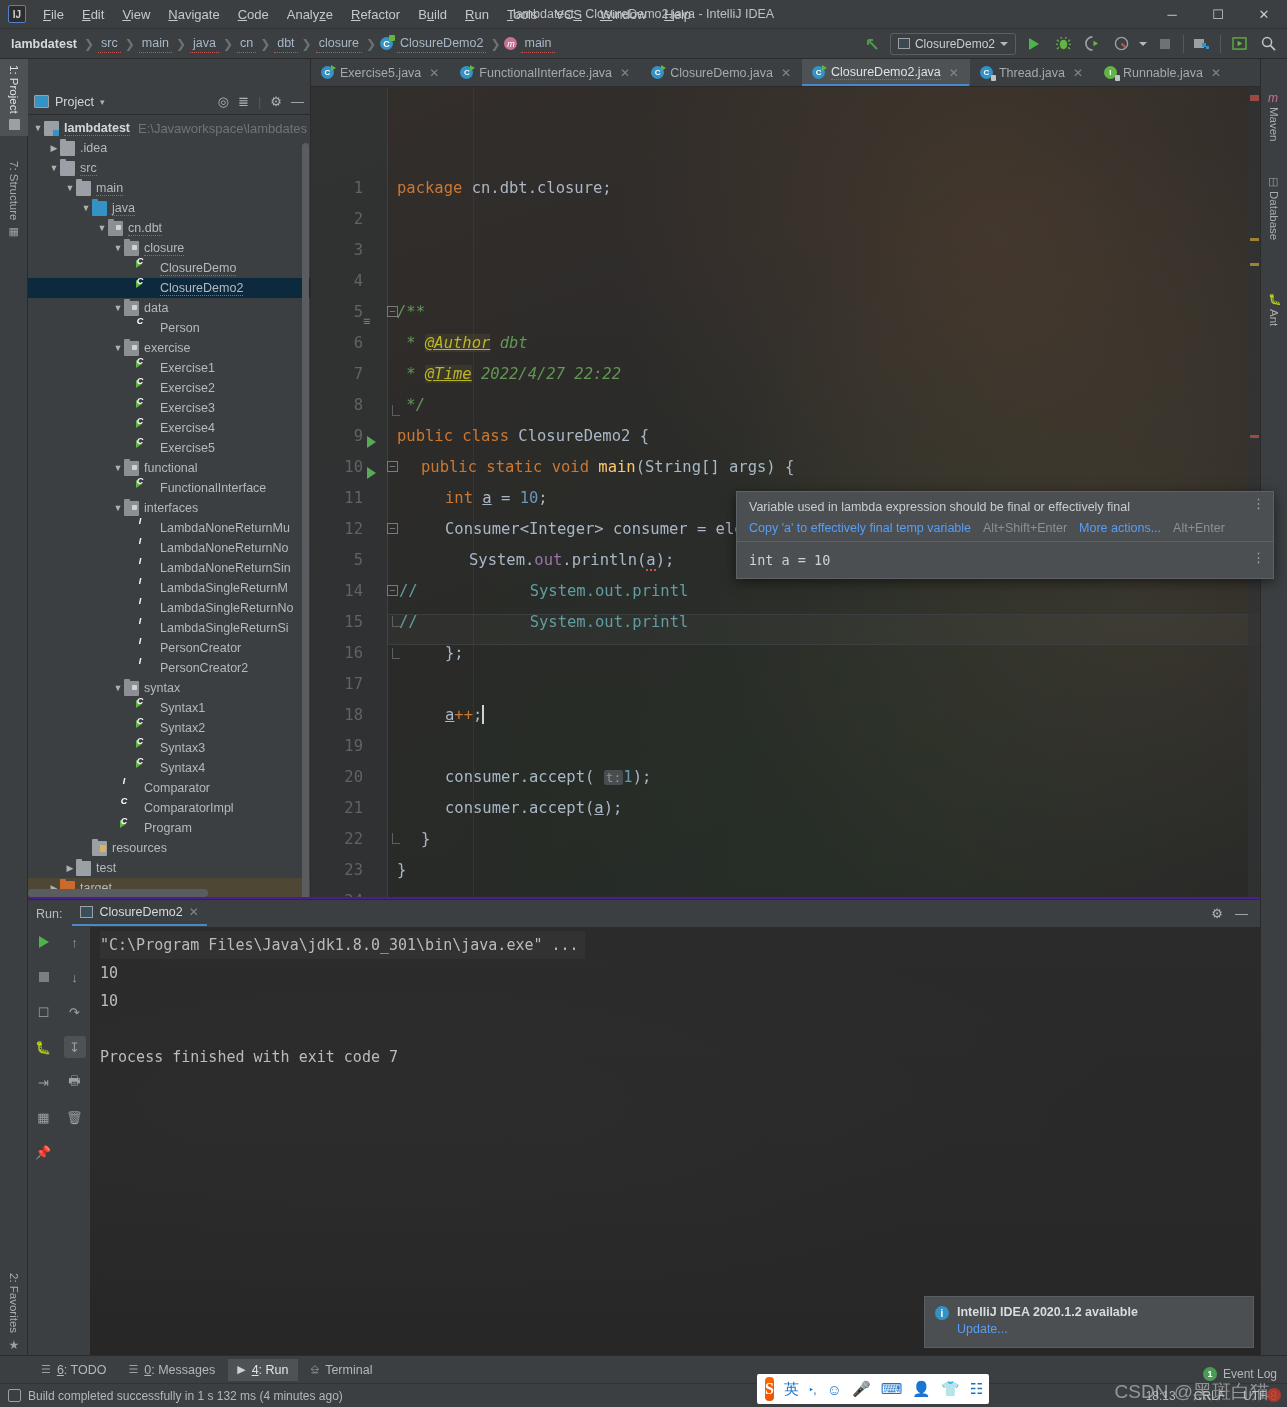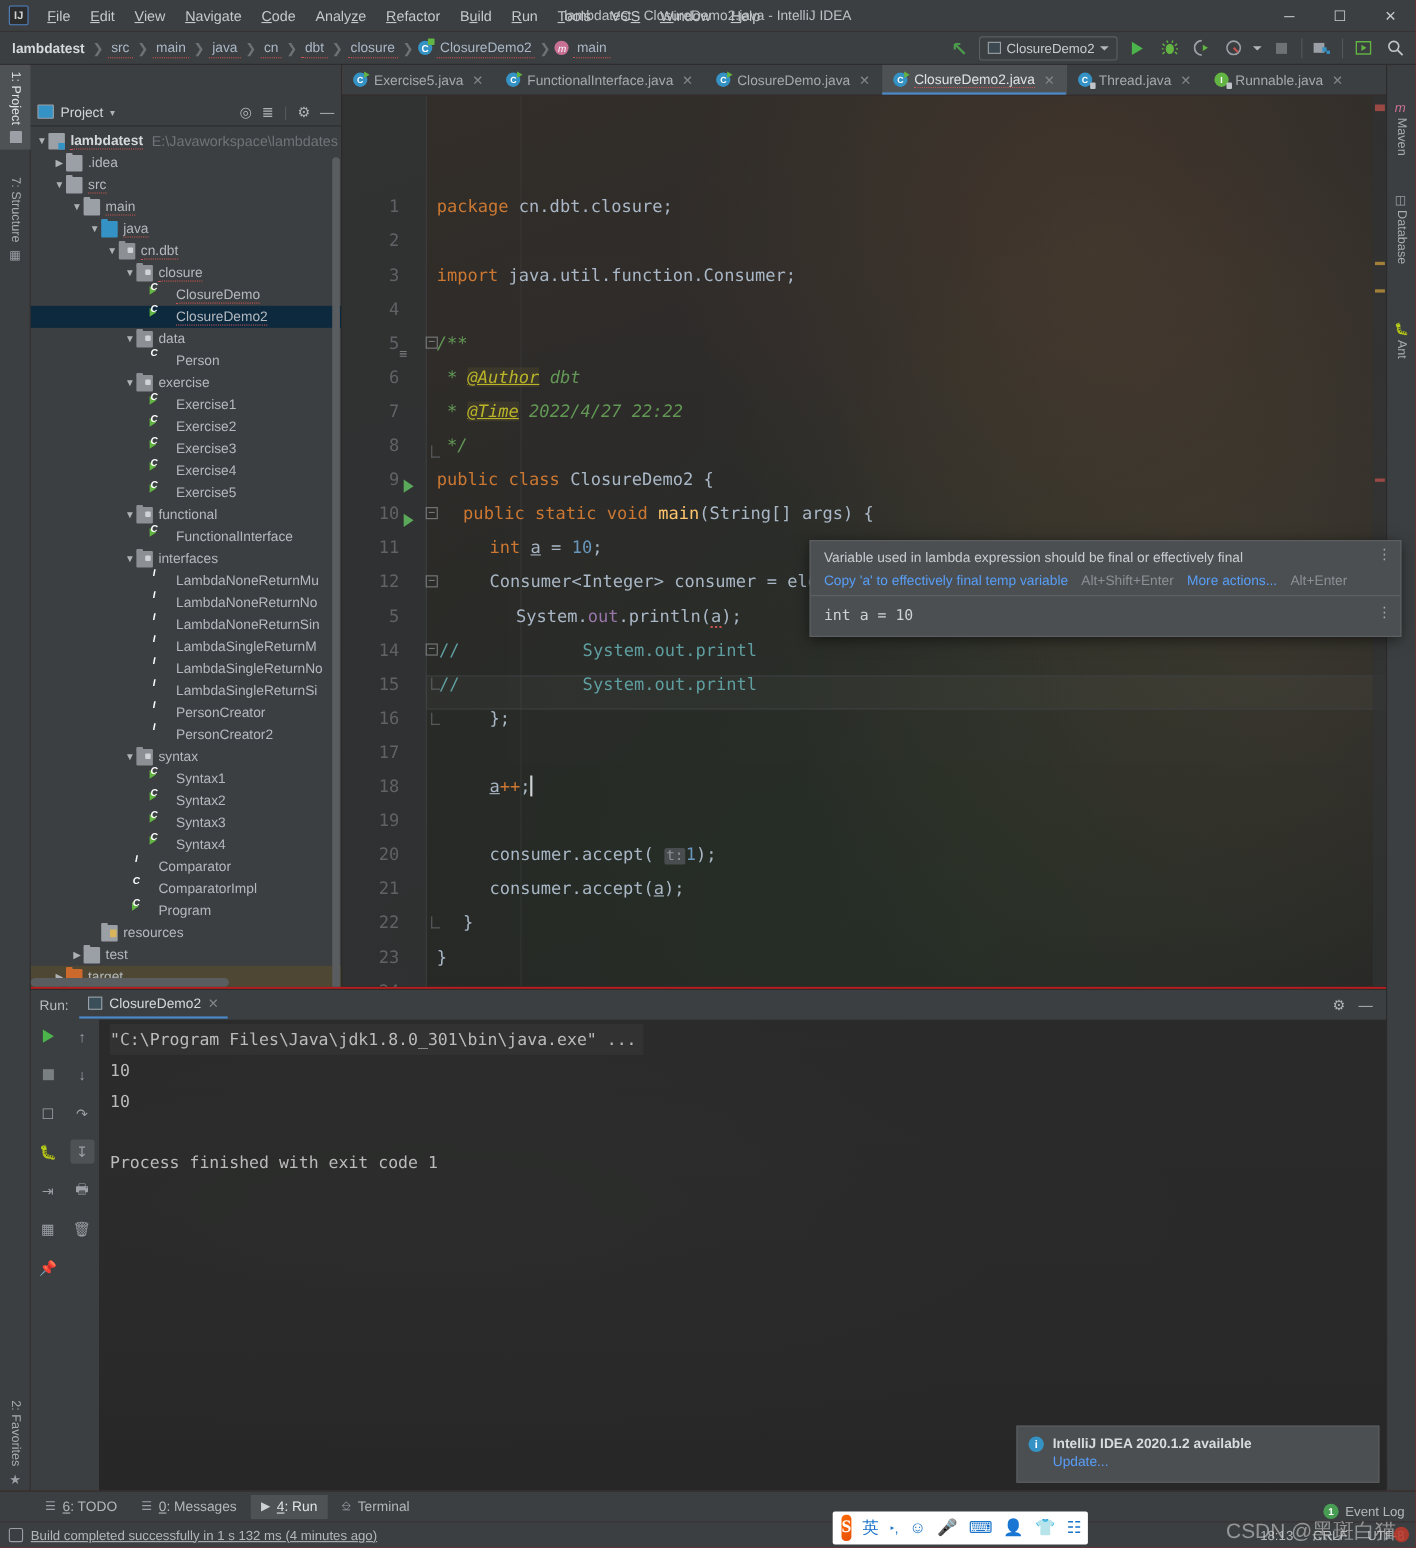--- a/index.html
+++ b/index.html
@@ -3,21 +3,21 @@
 <meta charset="utf-8">
 <style>
   * { box-sizing: border-box; margin: 0; padding: 0; }
   html, body {
     width: 1287px; height: 1407px;
     background: #3c3f41;
     font-family: "Liberation Sans", sans-serif;
     overflow: hidden;
     -webkit-font-smoothing: antialiased;
   }
-  .app { position: relative; width: 1287px; height: 1407px; background: #b91c1c; color: #bbbbbb; }
+  .app { position: relative; width: 1287px; height: 1407px; background: #4c1d95; color: #bbbbbb; }
 
   
   .titlebar {
     position: absolute; left: 0; top: 0; width: 1287px; height: 29px;
     background: #3c3f41; display: flex; align-items: center;
     border-bottom: 1px solid #323232;
   }
   .ij-logo {
     width: 18px; height: 18px; margin-left: 8px; margin-right: 8px;
     background: #2d2d2d; border: 1px solid #4f83c6; border-radius: 2px;
@@ -271,21 +271,21 @@
   .btab.sel{ background:#4e5254; color:#e2e4e6; }
   .btab u{ text-decoration:underline; }
   .bico{ color:#9aa0a6; font-size:11px; }
 
   
   .statusbar{
     position:absolute; left:0; bottom:0; width:1287px; height:24px; background:#3c3f41;
     display:flex; align-items:center; padding-left:8px; font-size:12px; color:#b4b7ba;
     border-top:1px solid #313335;
   }
-  .status-left{ display:flex; align-items:center; gap:7px;text-decoration:underline; }
+  .status-left{ display:flex; align-items:center; gap:7px; }
   .sb-ico{ width:13px;height:13px;border:1.5px solid #9aa0a6;border-radius:2px;}
   .status-right{ margin-left:auto; display:flex; align-items:center; gap:18px; padding-right:10px; }
   .eventlog{ position:absolute; right:10px; bottom:26px; display:flex; align-items:center; gap:6px;
              font-size:12px; color:#b4b7ba;}
   .badge{ width:14px;height:14px;border-radius:50%;background:#499c54;color:#fff;font-size:9px;
           display:flex;align-items:center;justify-content:center;font-weight:bold;}
   .watermark{ position:absolute; right:18px; bottom:2px; font-size:19px; color:#cfcfcf99; pointer-events:none;
               font-family:"Liberation Sans",sans-serif;}
   .wm-dot{ position:absolute; right:6px; bottom:5px; width:14px;height:14px;border-radius:50%;background:#c0392b;opacity:.85;}
 
@@ -782,21 +782,20 @@
         </div>
       <div class="fold" style="top:498px;">
           <div class="bx">–</div>
         </div>
       <div class="fold endb" style="top:529px;"></div>
       <div class="fold endb" style="top:561px;"></div>
       <div class="fold endb" style="top:746px;"></div>
       <div class="fold" style="top:219px;left:52px;color:#787b7e;font-size:12px;">≡</div>
 
       <div class="code" style="top:86px;"><span class="kw">package</span> cn.dbt.closure<span class="punc">;</span></div>
-      <div class="code" style="top:148px;"><span class="kw">import</span> java.util.function.Consumer<span class="punc">;</span></div>
       <div class="code" style="top:210px;"><span class="cmt">/**</span></div>
       <div class="code" style="top:241px;"><span class="cmt"> * </span><span class="tag">@Author</span><span class="cmt"> dbt</span></div>
       <div class="code" style="top:272px;"><span class="cmt"> * </span><span class="tag">@Time</span><span class="cmt"> 2022/4/27 22:22</span></div>
       <div class="code" style="top:303px;"><span class="cmt"> */</span></div>
       <div class="code" style="top:334px;"><span class="kw">public class</span> ClosureDemo2 <span class="punc">{</span></div>
       <div class="code" style="top:365px;left:110px;"><span class="kw">public static void</span> <span class="mth">main</span><span class="punc">(</span>String[] args<span class="punc">) {</span></div>
       <div class="code" style="top:396px;left:134px;"><span class="kw">int</span> <span class="uvar">a</span> = <span class="num">10</span><span class="punc">;</span></div>
       <div class="code" style="top:427px;left:134px;">Consumer&lt;Integer&gt; consumer = ele <span class="punc">→ {</span></div>
       <div class="code" style="top:458px;left:158px;">System.<span class="fld">out</span>.println<span class="punc">(</span><span class="errvar">a</span><span class="punc">);</span></div>
       <div class="code" style="top:489px;left:88px;"><span class="cmt2">//</span><span class="cmt2">            System.out.printl</span></div>
@@ -873,21 +872,21 @@
       </div>
     </div>
 
     <div class="console">
       <div class="bg2"></div>
       <div class="lines">
         <div><span class="cmdline">"C:\Program Files\Java\jdk1.8.0_301\bin\java.exe" ...</span></div>
         <div>10</div>
         <div>10</div>
         <div>&nbsp;</div>
-        <div>Process finished with exit code 1</div>
+        <div>Process finished with exit code 7</div>
       </div>
     </div>
   </div>
 
   <div class="balloon">
     <div class="ib">i</div>
     <div class="t">IntelliJ IDEA 2020.1.2 available</div>
     <div class="u">Update...</div>
   </div>
 

